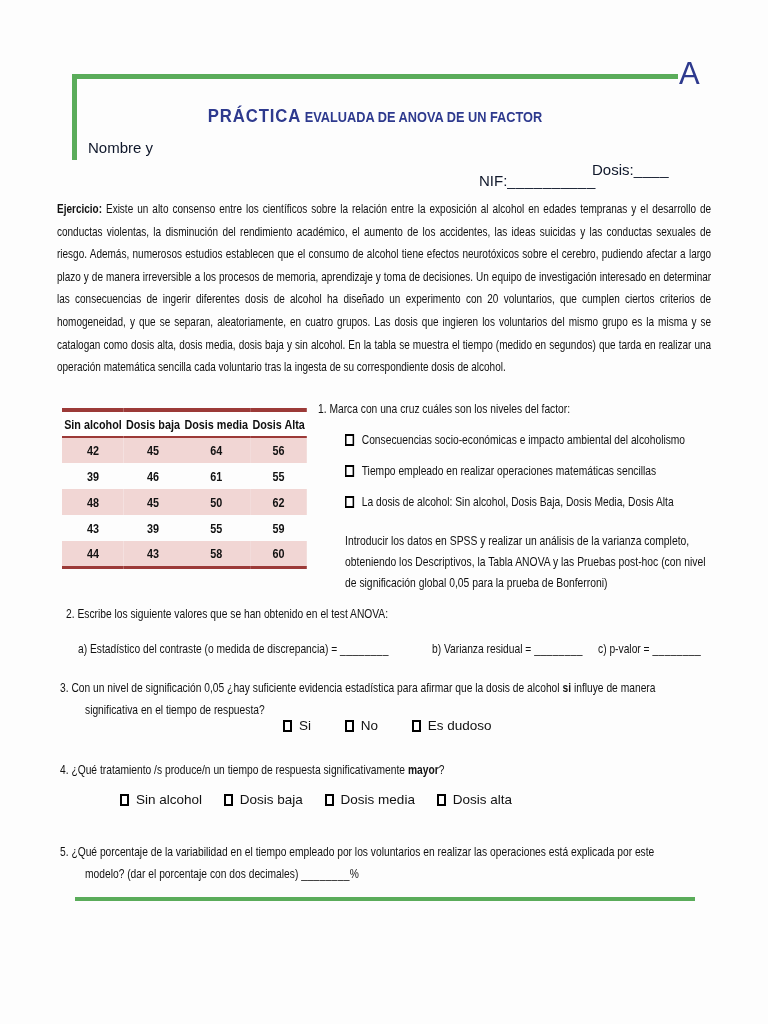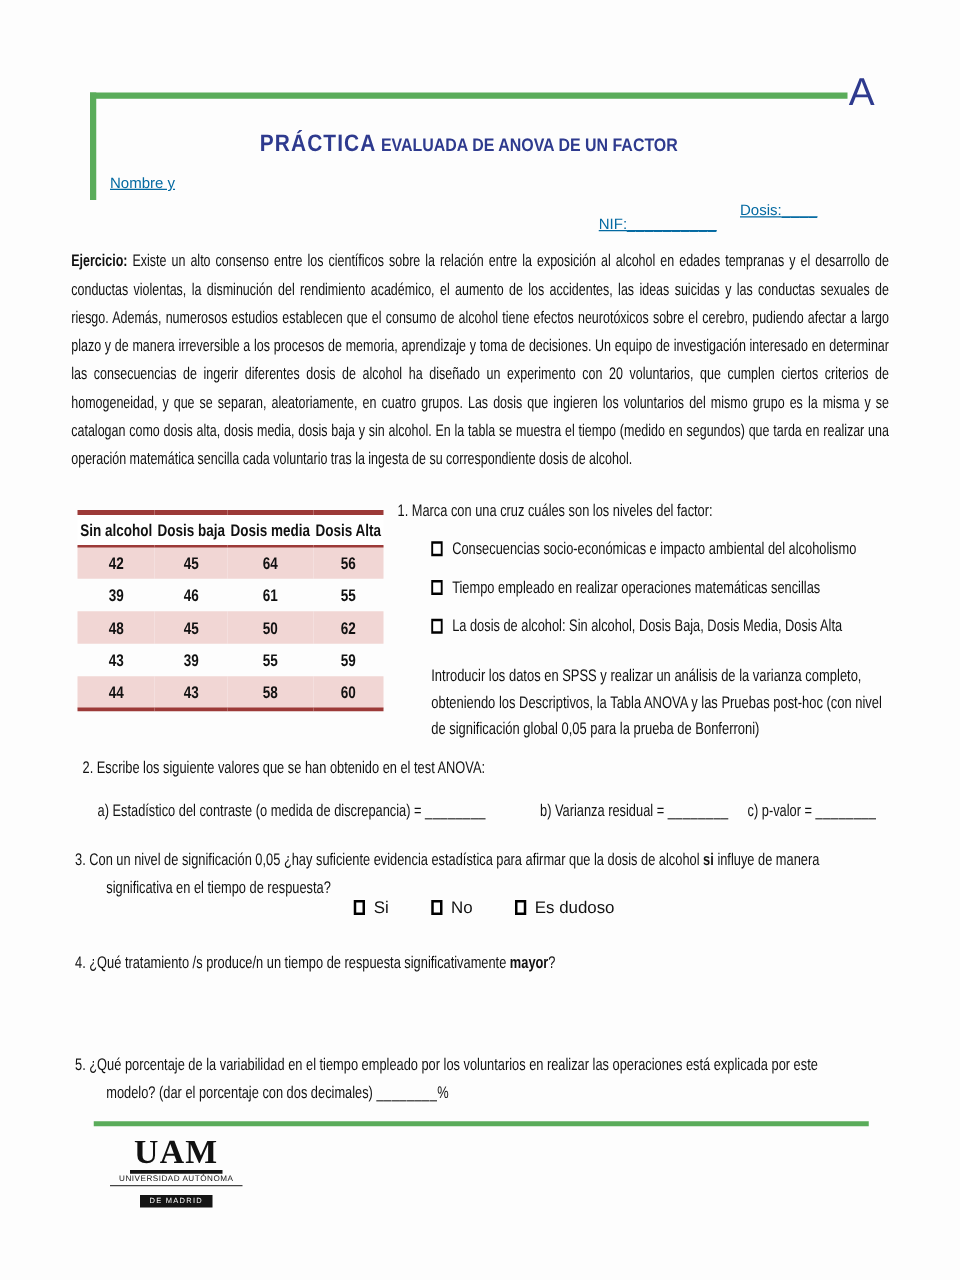--- a/index.html
+++ b/index.html
@@ -16,21 +16,21 @@
   .bar-top  { left:72px; top:74px; width:606px; height:5px; }
   .bar-left { left:72px; top:74px; width:5px; height:86px; }
   .letter-a { left:679px; top:58px; font-size:31px; line-height:1; }
   .course   { left:72px; top:88px; width:606px; text-align:center;
               font-size:13.5px; font-weight:bold; }
   .title    { left:72px; top:105px; width:606px; text-align:center;
               font-weight:bold; transform:scaleX(0.88); }
   .title .big   { font-size:19px; letter-spacing:1px; }
   .title .small { font-size:14.5px; }
 
-  .fields { font-size:12px; color:#0369a1;text-decoration:underline; }
+  .fields { font-size:15px; color:#0f172a; }
   .blankline { letter-spacing:0.5px; }
 
   
   .para { left:57px; top:198px; width:884px; transform:scaleX(0.74);
           transform-origin:0 0; font-size:13.5px; line-height:22.6px;
           text-align:justify; color:#101010; }
 
   
   .tablewrap { left:62px; top:408px; transform:scaleX(0.8); transform-origin:0 0; }
   table.data { border-collapse:collapse; width:306px;
@@ -143,25 +143,26 @@
   <div class="abs cond qtext" style="left:85px; top:702px;">significativa en el tiempo de respuesta?</div>
 
   <div class="abs cbrow" style="left:283px; top:718px;">
     <span class="opt" style="margin-right:30px;"><span class="cb"></span><span>Si</span></span>
     <span class="opt" style="margin-right:30px;"><span class="cb"></span><span>No</span></span>
     <span class="opt"><span class="cb"></span><span>Es dudoso</span></span>
   </div>
 
   <div class="abs cond qtext" style="left:60px; top:762px;"><span>4. ¿Qué tratamiento /s produce/n un tiempo de respuesta significativamente </span><b>mayor</b><span>?</span></div>
 
+  <div class="abs cbrow" style="left:120px; top:792px;">
+    <span class="opt" style="margin-right:18px;"><span class="cb"></span><span>Sin alcohol</span></span>
+    <span class="opt" style="margin-right:18px;"><span class="cb"></span><span>Dosis baja</span></span>
+    <span class="opt" style="margin-right:18px;"><span class="cb"></span><span>Dosis media</span></span>
+    <span class="opt"><span class="cb"></span><span>Dosis alta</span></span>
+  </div>
 
   <div class="abs cond qtext" style="left:60px; top:844px;">5. ¿Qué porcentaje de la variabilidad en el tiempo empleado por los voluntarios en realizar las operaciones está explicada por este</div>
   <div class="abs cond qtext" style="left:85px; top:866px;"><span>modelo? (dar el porcentaje con dos decimales)</span> <span class="blankline">________</span><span>%</span></div>
 
   <div class="abs bar-bottom" style="background:#5aac5a;"></div>
 
-  <div class="abs logo">
-    <span class="acr">UAM</span>
-    <div class="univ">UNIVERSIDAD AUTÓNOMA</div>
-    <span class="badge">DE MADRID</span>
-  </div>
 
 </div>
 
 </body></html>

